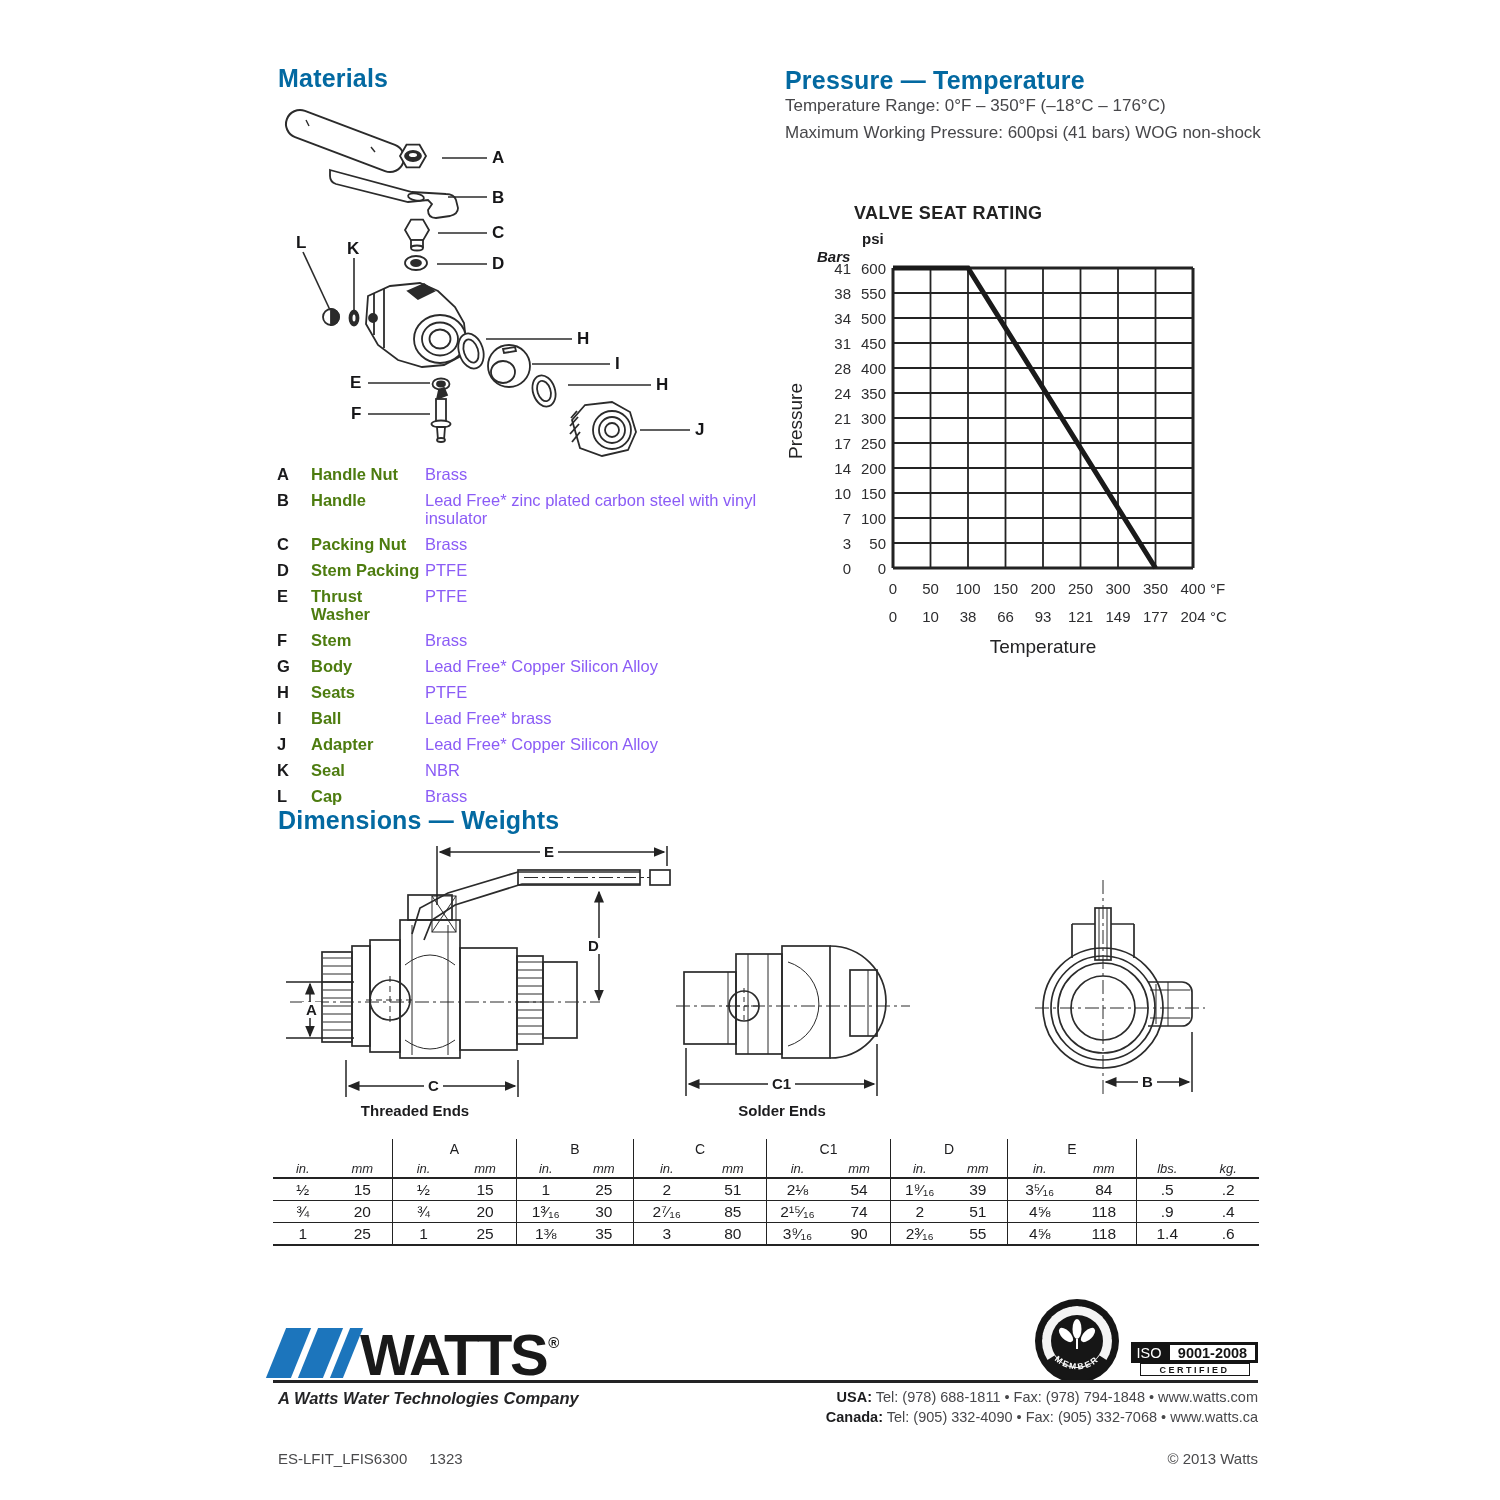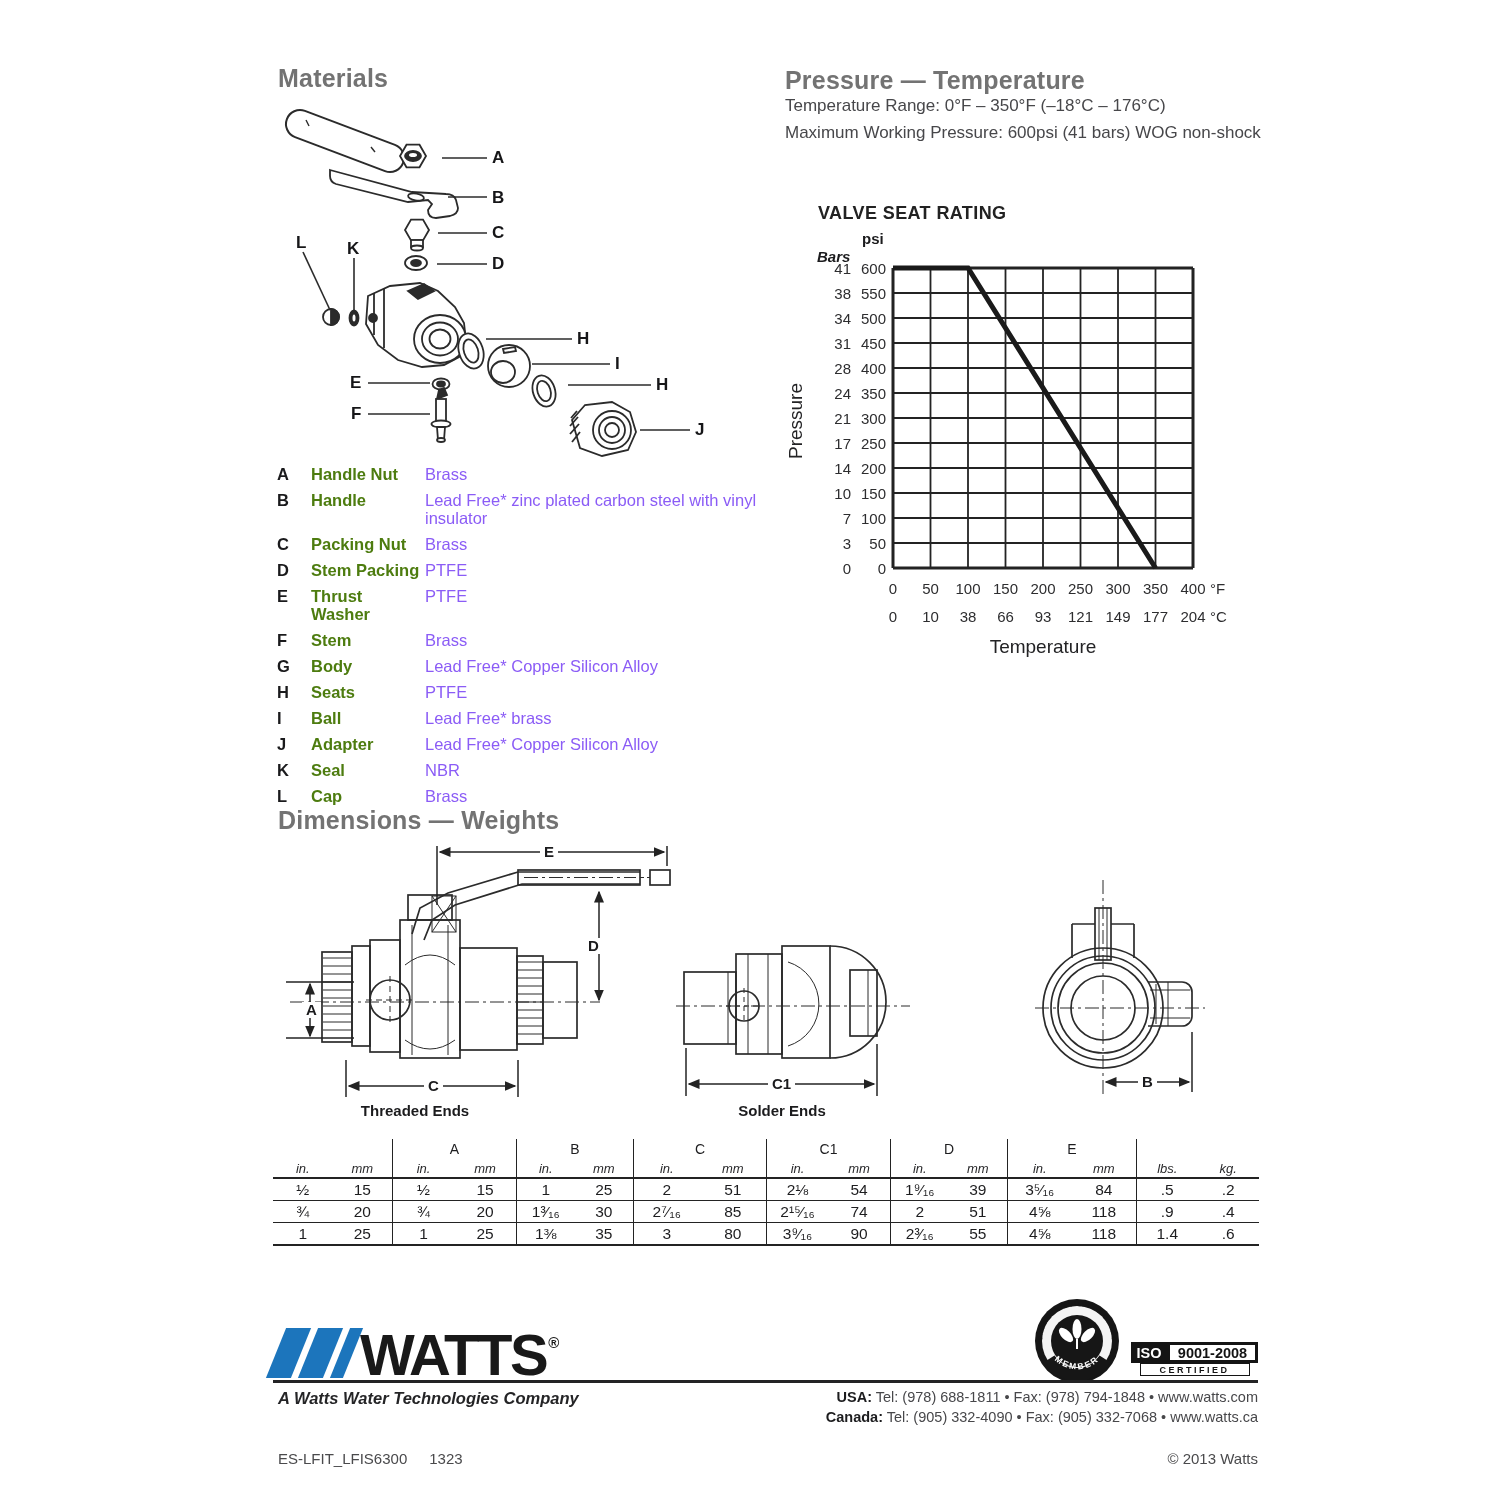--- a/index.html
+++ b/index.html
@@ -1,21 +1,21 @@
 <!DOCTYPE html>
 <html><head>
 <meta charset="utf-8">
 <style>
   html,body{margin:0;padding:0;background:#e8e8e8;}
   .page{position:relative;width:1500px;height:1500px;background:#ffffff;margin:0 auto;
         font-family:"Liberation Sans",sans-serif;color:#222;overflow:hidden;}
   .abs{position:absolute;}
-  .h2{font-size:25px;font-weight:600;color:#737373;letter-spacing:.2px;line-height:1;}
+  .h2{font-size:25px;font-weight:600;color:#0369a1;letter-spacing:.2px;line-height:1;}
   .bodytext{font-size:17px;color:#47474a;line-height:1;}
-  .chart-title{font-size:18px;font-weight:600;color:#222;letter-spacing:.4px;}
+  .chart-title{font-size:18px;font-weight:600;color:#222;letter-spacing:.4px;margin-left:36px;}
   .axis-head{font-size:15px;font-weight:bold;color:#1c1c1e;}
   svg text{font-family:"Liberation Sans","DejaVu Sans",sans-serif;}
   
   #materials-list{width:483px;}
   .mat-row{display:grid;grid-template-columns:34px 114px 1fr;font-size:16.5px;line-height:18px;margin-bottom:8px;}
   .m-key{font-weight:bold;color:#1a1a1c;}
   .m-name{font-weight:bold;color:#4d7c0f;}
   .m-material{color:#8b5cf6;}
   
   .dimlab{position:absolute;font-size:15px;font-weight:bold;color:#1b1b1d;background:#fff;padding:0 4px;line-height:16px;}
@@ -40,21 +40,21 @@
   .s1{width:25px;} .s2{width:25px;} .s3{width:13px;margin-right:3px;}
   #logo-word{font-size:58px;font-weight:800;letter-spacing:-2.5px;color:#191919;line-height:46px;margin-left:4px;}
   #logo-reg{font-size:15px;font-weight:bold;color:#191919;vertical-align:top;line-height:15px;position:relative;top:-28px;left:2px;}
   .company{font-size:16.5px;font-style:italic;font-weight:bold;color:#242426;}
   .contact{font-size:14.5px;color:#47474a;text-align:right;line-height:17px;}
   .contact b{color:#1c1c1e;}
   .smallgray{font-size:15px;color:#4a4a4c;margin-top:12px;}
   
   #iso-badge{left:1131px;top:1342px;width:127px;}
   #iso-row1{display:flex;height:21px;}
-  #iso-box{width:36px;background:#141414;color:#fff;font-weight:bold;font-size:14.5px;display:flex;align-items:center;justify-content:center;}
+  #iso-box{width:36px;background:#141414;color:#fff;font-weight:normal;font-size:14.5px;display:flex;align-items:center;justify-content:center;}
   #iso-num{flex:1;border:3px solid #141414;box-sizing:border-box;font-weight:800;font-size:14.5px;display:flex;align-items:center;justify-content:center;color:#141414;}
   #iso-cert{margin:0 auto;width:110px;height:13px;border:1.6px solid #141414;box-sizing:border-box;font-size:9px;font-weight:bold;letter-spacing:2.5px;display:flex;align-items:center;justify-content:center;color:#141414;}
 </style>
 </head>
 <body>
 
 <div class="page">
 
   <div class="abs h2" style="left:278px;top:66px;">Materials</div>
 

